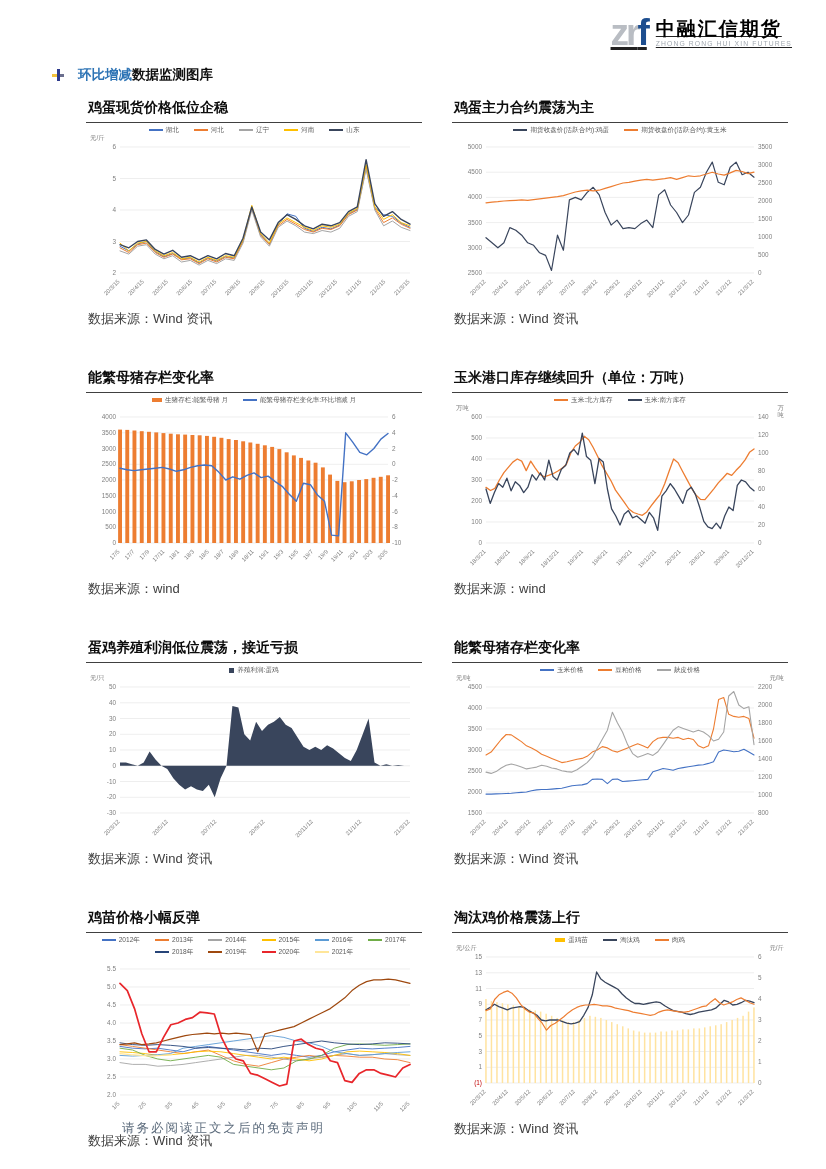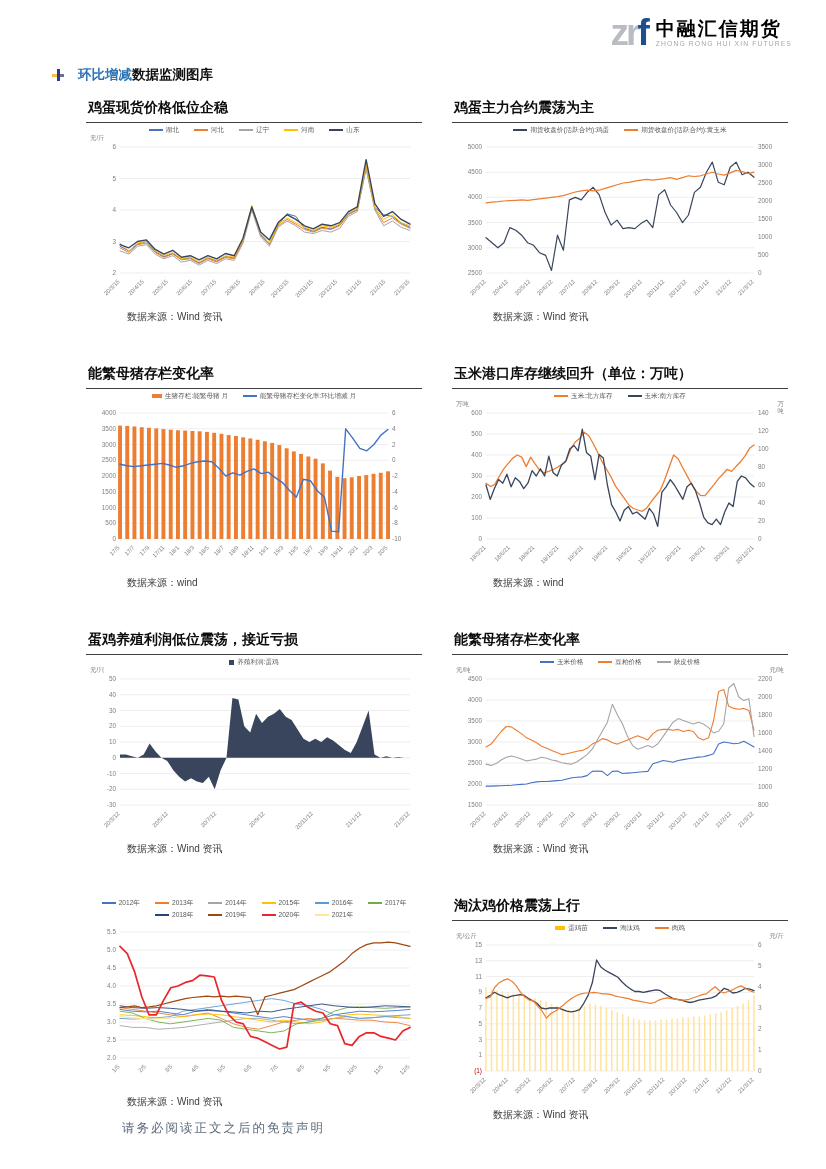--- a/index.html
+++ b/index.html
@@ -1,21 +1,21 @@
 <!DOCTYPE html>
 <html><head>
 <meta charset="utf-8">
 <style>
   html,body{margin:0;padding:0;}
   body{
     width:826px;height:1169px;position:relative;background:#ffffff;
     font-family:"Liberation Sans","DejaVu Sans",sans-serif;overflow:hidden;color:#222;
   }
   
-  .header{position:absolute;top:16px;right:34px;display:flex;align-items:center;gap:9px;}
+  .header{position:absolute;top:16px;right:34px;display:flex;align-items:center;gap:9px;text-decoration:underline;}
   .logo-mark{font-size:37px;font-weight:bold;letter-spacing:-3px;line-height:34px;}
   .logo-zr{color:#b9bdc3;}
   .logo-f{color:#1d4e8f;}
   .logo-text{display:flex;flex-direction:column;justify-content:center;}
   .logo-cn{font-size:19px;font-weight:bold;color:#000000;letter-spacing:2px;line-height:19px;}
   .logo-en{font-size:6.8px;color:#a2a9b1;letter-spacing:1.1px;margin-top:2px;}
   
   .section-head{position:absolute;top:66px;left:52px;display:flex;align-items:center;gap:14px;}
   .bullet{position:relative;width:12px;height:12px;display:inline-block;}
   .bullet .b-h{position:absolute;left:0;top:5px;width:12px;height:3px;background:linear-gradient(90deg,#f3c33c 45%,#6b6f8e 45%);}
@@ -33,21 +33,21 @@
     font-size:14px;font-weight:bold;color:#0d0d0d;
     padding:1px 0 5px 2px;border-bottom:1px solid #404040;margin-bottom:3px;
   }
   .chart-canvas{width:336px;}
   .legend{display:flex;flex-wrap:wrap;justify-content:center;column-gap:15px;row-gap:4px;
     font-size:6.6px;color:#595959;margin:3px 0 0 0;line-height:8px;}
   .legend .li{display:flex;align-items:center;gap:3px;white-space:nowrap;}
   .mk-line{display:inline-block;width:14px;height:2px;}
   .mk-square{display:inline-block;width:5px;height:5px;}
   .mk-bar{display:inline-block;width:10px;height:4px;}
-  .chart-source{font-size:10px;color:#3d3d3d;margin-top:0px;padding-left:2px;margin-left:39px;}
+  .chart-source{font-size:13px;color:#3d3d3d;margin-top:0px;padding-left:2px;}
   
   .footer-disclaimer{
     position:absolute;left:122px;top:1120px;font-size:12.5px;color:#5c6b7c;letter-spacing:2px;
   }
 </style>
 </head>
 <body>
 
 <div class="header">
   <div class="logo-mark"><span class="logo-zr">zr</span><span class="logo-f">f</span></div>
@@ -416,20 +416,21 @@
           <text transform="rotate(-45 257.33333333333337 148)" x="257.33333333333337" y="148" text-anchor="end" font-size="5.8" fill="#7f7f7f">21/1/12</text>
           <text transform="rotate(-45 279.66666666666663 148)" x="279.66666666666663" y="148" text-anchor="end" font-size="5.8" fill="#7f7f7f">21/2/12</text>
           <text transform="rotate(-45 302 148)" x="302" y="148" text-anchor="end" font-size="5.8" fill="#7f7f7f">21/3/12</text>
           <polyline points="34.0,120.1 39.1,120.1 44.1,119.9 49.2,119.7 54.2,119.5 59.3,119.3 64.3,118.8 69.4,118.4 74.5,118.0 79.5,116.7 84.6,115.9 89.6,115.5 94.7,115.5 99.7,115.1 104.8,114.6 109.8,114.2 114.9,113.0 120.0,111.7 125.0,111.3 130.1,110.9 135.1,109.6 140.2,105.4 145.2,105.0 150.3,105.4 155.4,109.6 160.4,105.4 165.5,105.0 170.5,107.5 175.6,107.1 180.6,106.7 185.7,106.2 190.8,105.8 195.8,105.4 200.9,97.8 205.9,96.2 211.0,94.5 216.0,95.3 221.1,96.2 226.2,94.5 231.2,93.6 236.3,92.8 241.3,92.0 246.4,91.1 251.4,90.7 256.5,89.4 261.5,87.8 266.6,78.1 271.7,76.0 276.7,76.8 281.8,77.7 286.8,77.3 291.9,75.2 296.9,78.1 302.0,81.0" fill="none" stroke="#4472c4" stroke-width="1.1" stroke-linejoin="round" stroke-linecap="round"></polyline>
           <polyline points="34.0,81.0 39.1,78.1 44.1,71.8 49.2,65.5 54.2,60.5 59.3,60.9 64.3,64.2 69.4,67.6 74.5,71.8 79.5,73.9 84.6,76.8 89.6,80.2 94.7,82.3 99.7,84.4 104.8,86.5 109.8,88.6 114.9,87.8 120.0,86.5 125.0,85.2 130.1,84.4 135.1,82.3 140.2,78.1 145.2,76.0 150.3,72.6 155.4,73.9 160.4,76.8 165.5,78.1 170.5,76.0 175.6,73.9 180.6,71.8 185.7,69.7 190.8,71.8 195.8,73.9 200.9,67.6 205.9,64.2 211.0,63.4 216.0,63.4 221.1,64.2 226.2,63.4 231.2,65.5 236.3,64.2 241.3,65.5 246.4,71.8 251.4,73.9 256.5,71.8 261.5,55.0 266.6,25.6 271.7,23.5 276.7,40.3 281.8,42.4 286.8,43.2 291.9,42.4 296.9,44.5 302.0,64.2" fill="none" stroke="#ed7d31" stroke-width="1.1" stroke-linejoin="round" stroke-linecap="round"></polyline>
           <polyline points="34.0,98.1 39.1,99.4 44.1,97.6 49.2,94.0 54.2,91.3 59.3,90.0 64.3,91.3 69.4,93.1 74.5,94.9 79.5,94.0 84.6,93.1 89.6,91.3 94.7,92.2 99.7,94.0 104.8,94.9 109.8,96.7 114.9,97.6 120.0,98.1 125.0,95.8 130.1,92.2 135.1,88.6 140.2,83.2 145.2,74.2 150.3,65.2 155.4,56.2 160.4,38.2 165.5,49.0 170.5,58.0 175.6,70.6 180.6,79.6 185.7,83.2 190.8,81.4 195.8,79.6 200.9,81.4 205.9,77.8 211.0,70.6 216.0,63.4 221.1,56.2 226.2,52.6 231.2,54.4 236.3,56.2 241.3,58.0 246.4,56.2 251.4,58.0 256.5,61.6 261.5,67.0 266.6,65.2 271.7,58.0 276.7,22.0 281.8,17.5 286.8,31.0 291.9,34.6 296.9,32.8 302.0,70.6" fill="none" stroke="#a5a5a5" stroke-width="1.1" stroke-linejoin="round" stroke-linecap="round"></polyline>
         </svg></div>
     <div class="chart-source">数据来源：Wind 资讯</div>
   </div>
   <div class="chart-block">
+    <div class="chart-title">鸡苗价格小幅反弹</div>
     <div class="chart-canvas"><div class="legend">
           <span class="li">
             <span class="mk-line" style="background:#4472c4"></span>
             <span>2012年</span>
           </span>
           <span class="li">
             <span class="mk-line" style="background:#ed7d31"></span>
             <span>2013年</span>
           </span>
           <span class="li">

